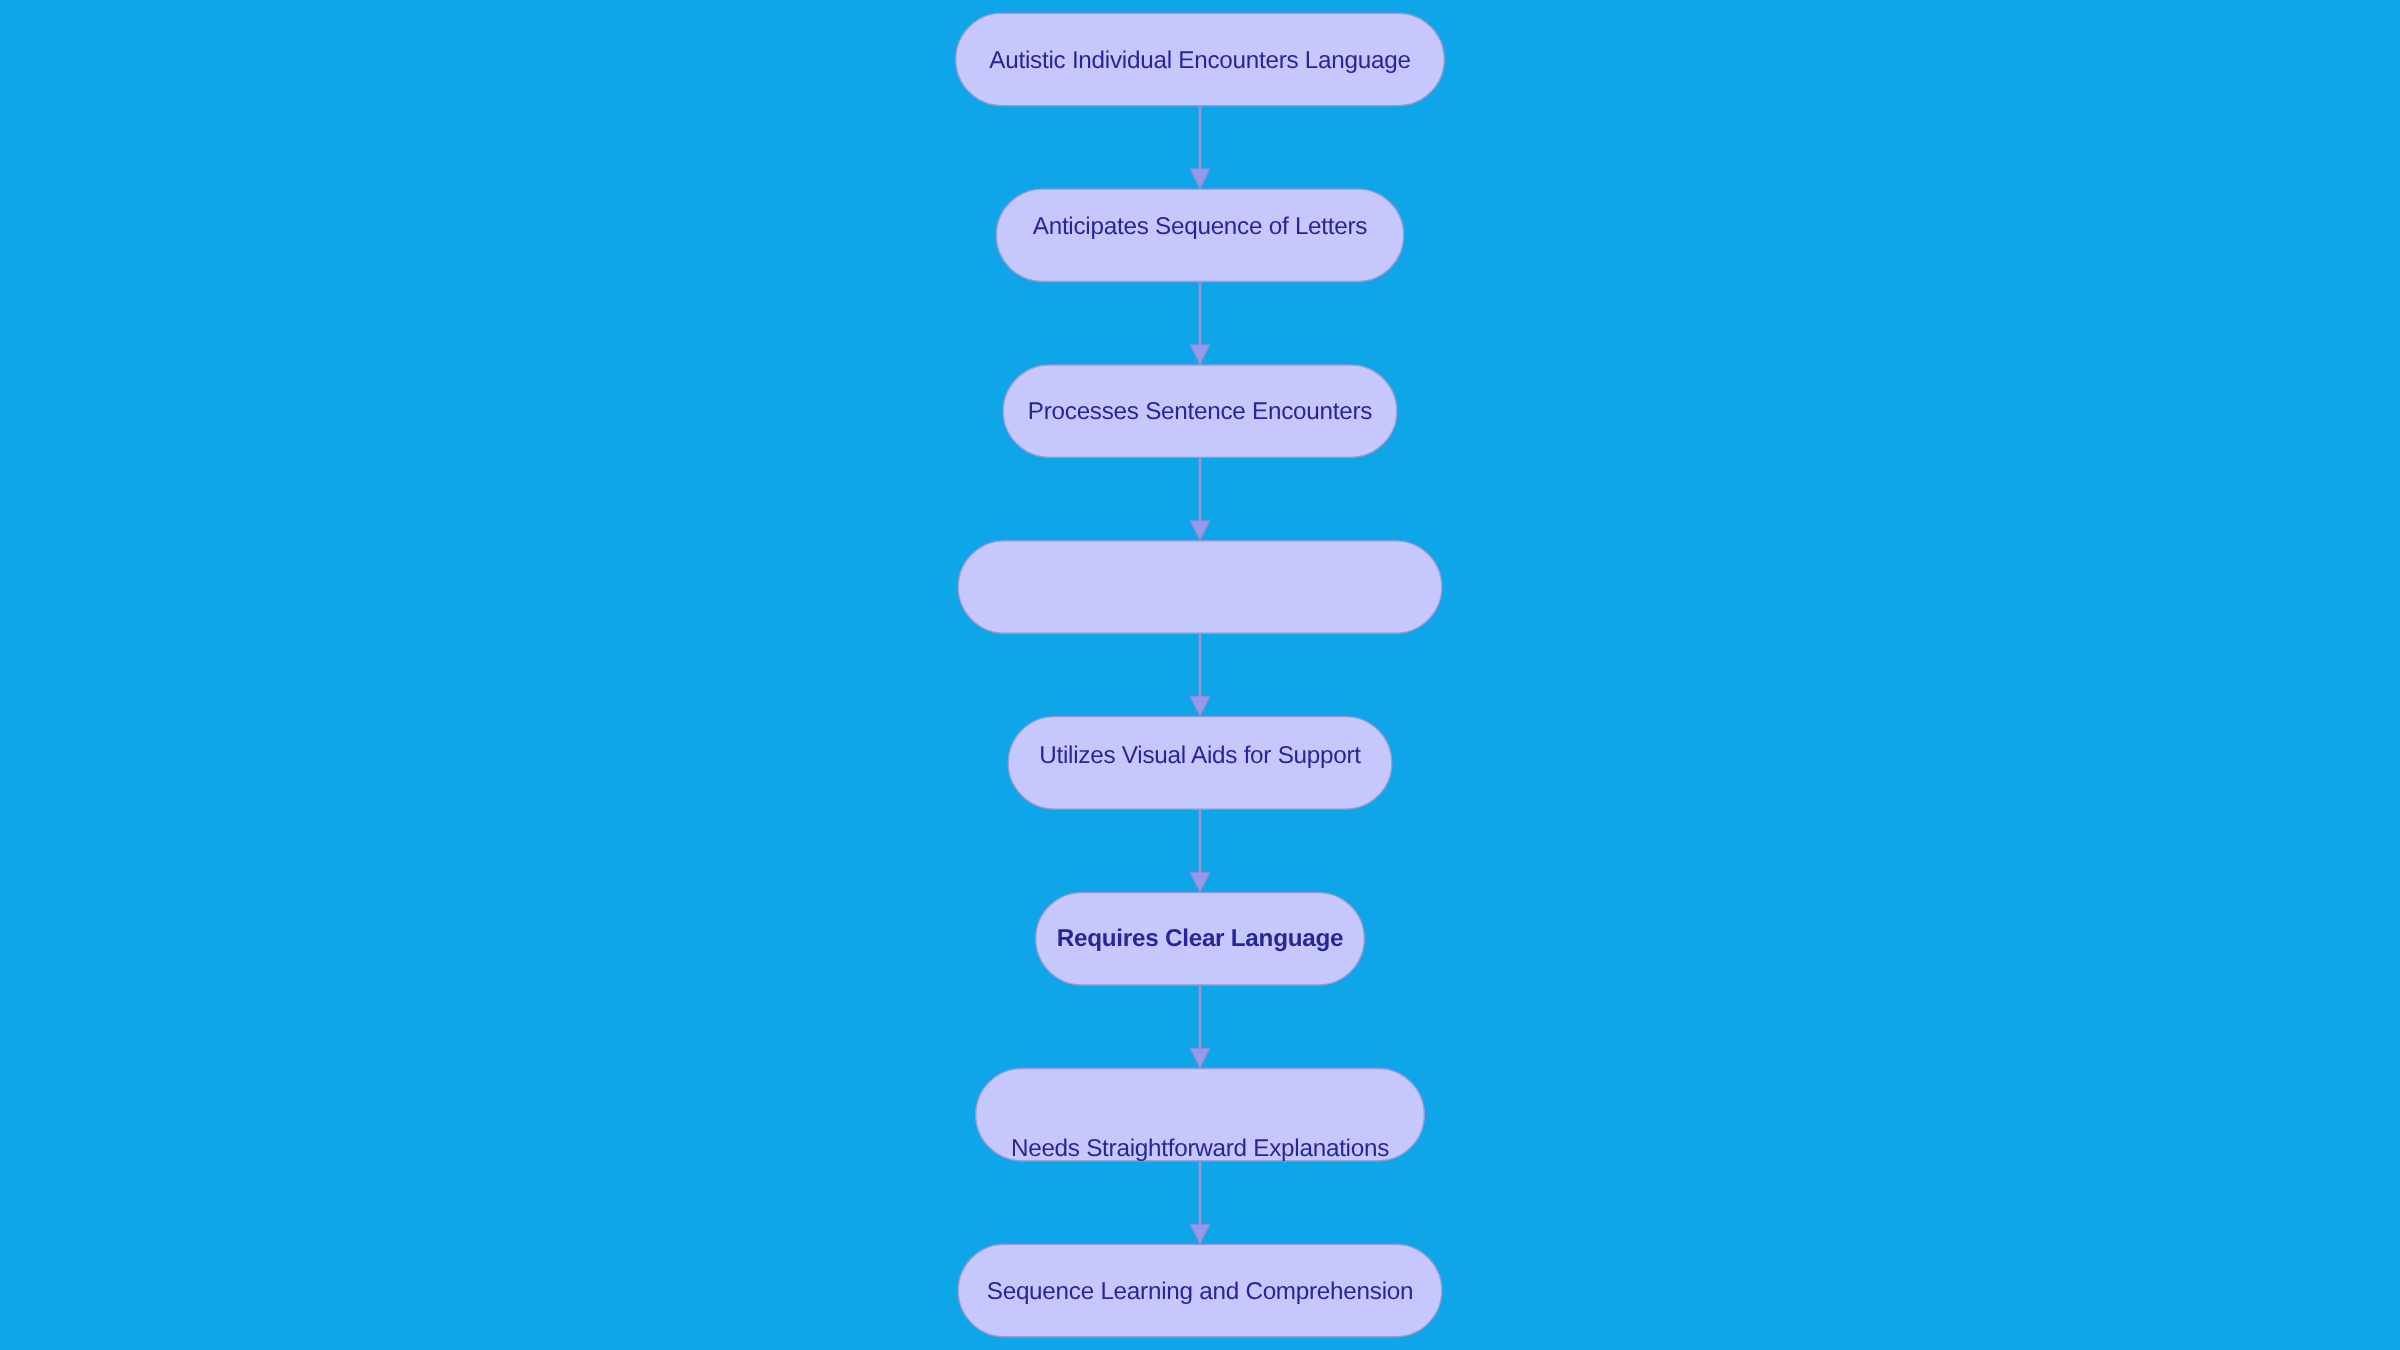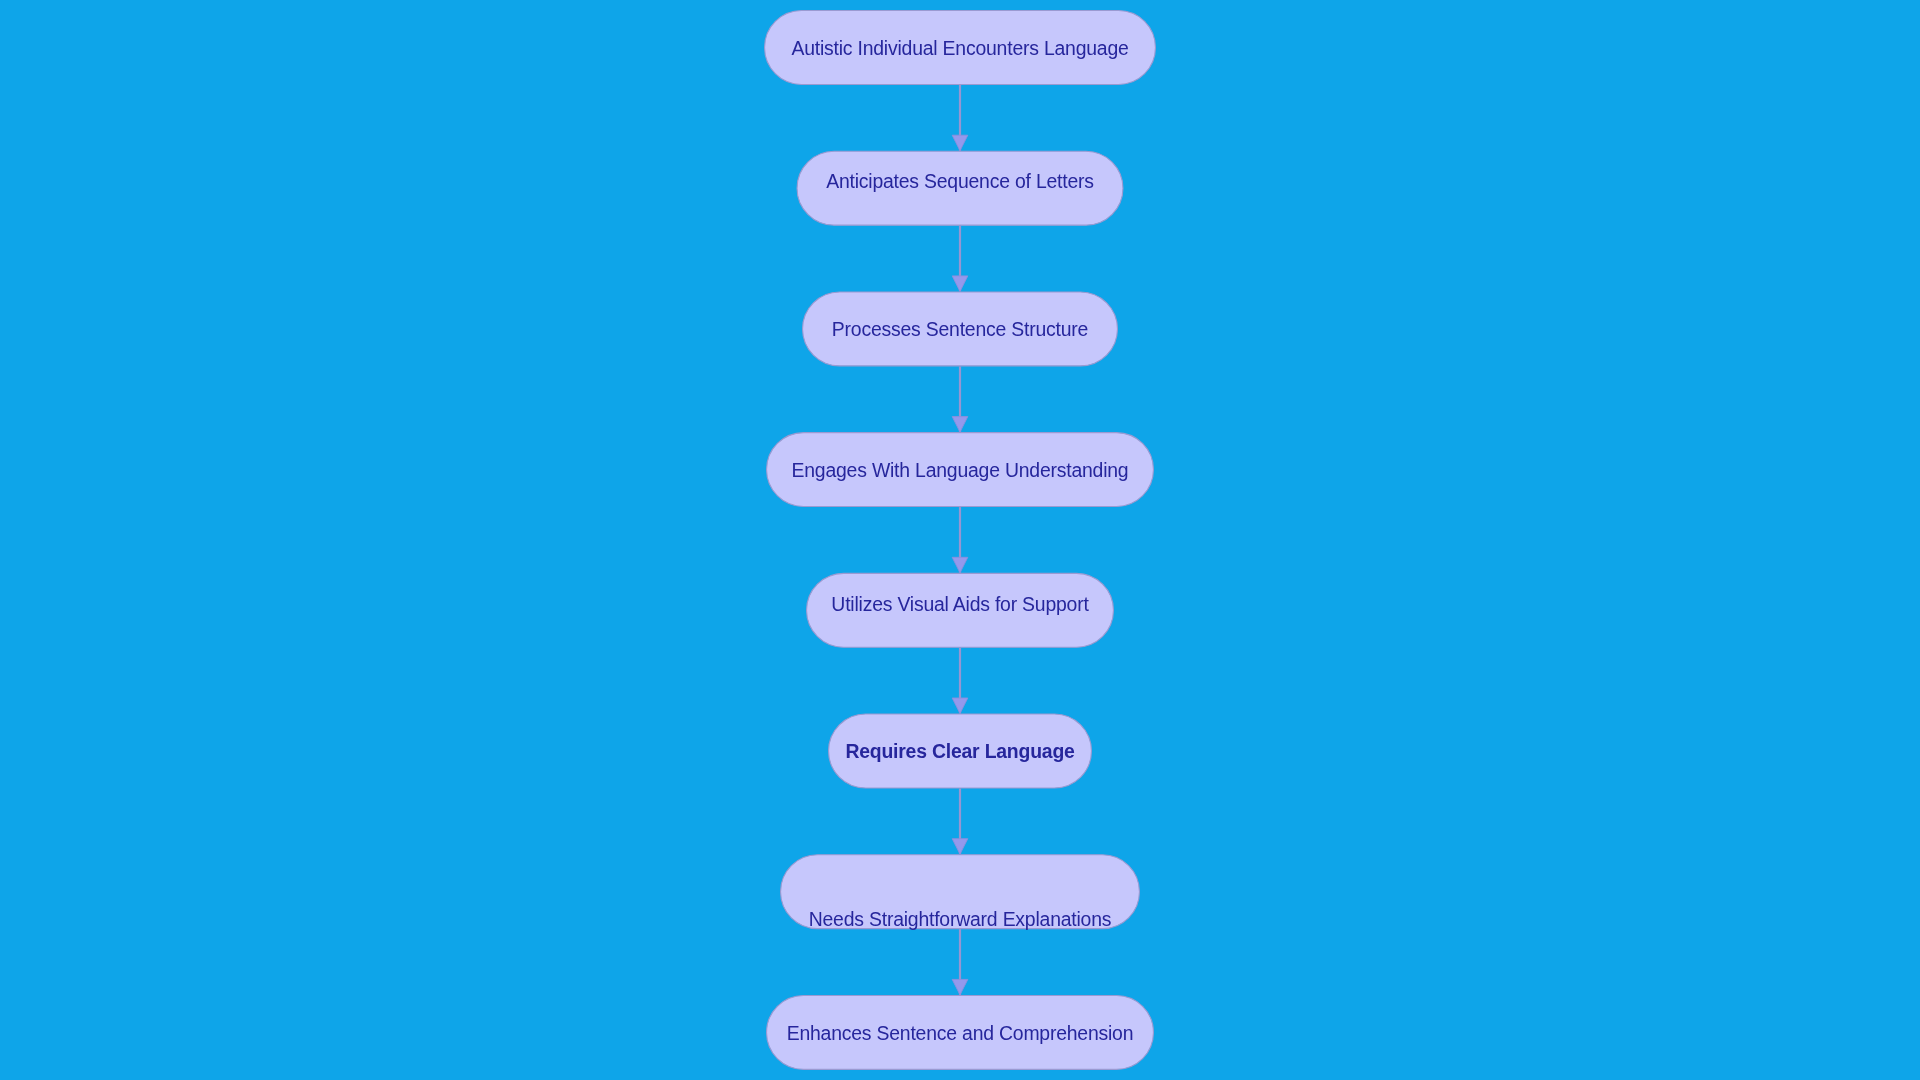--- a/index.html
+++ b/index.html
@@ -65,32 +65,29 @@
   </svg>
 
   <div id="node-layer">
     <div class="node" style="left: 764px; top: 10px; width: 392px; height: 75px;">
       <span class="node-label">Autistic Individual Encounters Language</span>
     </div>
     <div class="node" style="left: 796.5px; top: 150.7px; width: 327px; height: 60px;">
       <span class="node-label">Anticipates Sequence of Letters</span>
     </div>
     <div class="node" style="left: 802px; top: 291.4px; width: 316px; height: 75px;">
-      <span class="node-label">Processes Sentence Structure</span>
-    </div>
-    <div class="node" style="left: 766px; top: 432.1px; width: 388px; height: 75px;">
-      <span class="node-label">Engages With Language Understanding</span>
+      <span class="node-label">Processes Sentence Encounters</span>
     </div>
     <div class="node" style="left: 806px; top: 572.8px; width: 308px; height: 62px;">
       <span class="node-label">Utilizes Visual Aids for Support</span>
     </div>
     <div class="node" style="left: 828px; top: 713.5px; width: 264px; height: 75px; font-weight: bold;">
       <span class="node-label">Requires Clear Language</span>
     </div>
     <div class="node" style="left: 780px; top: 881px; width: 360px; height: 75px;">
       <span class="node-label">Needs Straightforward Explanations</span>
     </div>
     <div class="node" style="left: 766px; top: 994.9px; width: 388px; height: 75px;">
-      <span class="node-label">Enhances Sentence and Comprehension</span>
+      <span class="node-label">Sequence Learning and Comprehension</span>
     </div>
   </div>
 
 </div>
 
 </body></html>

